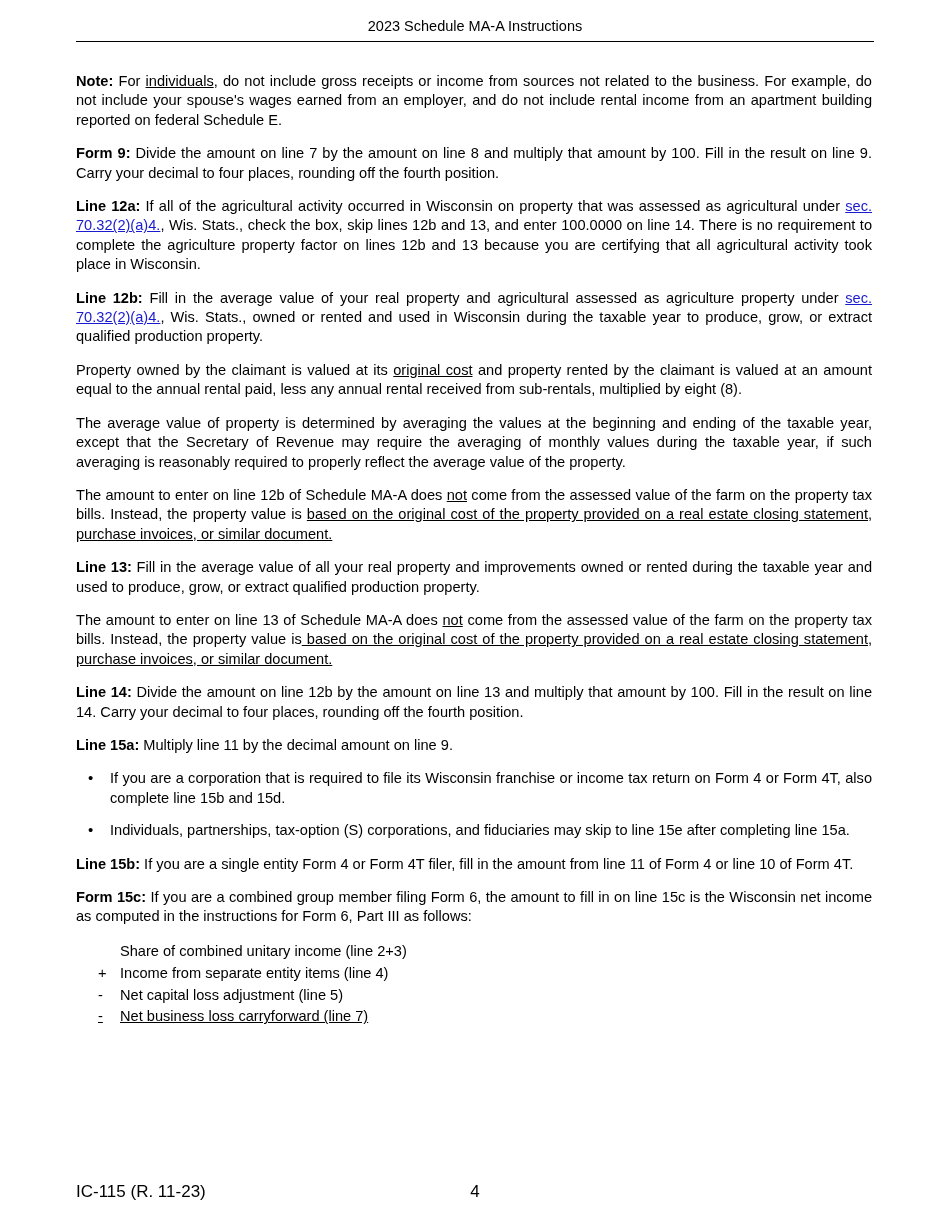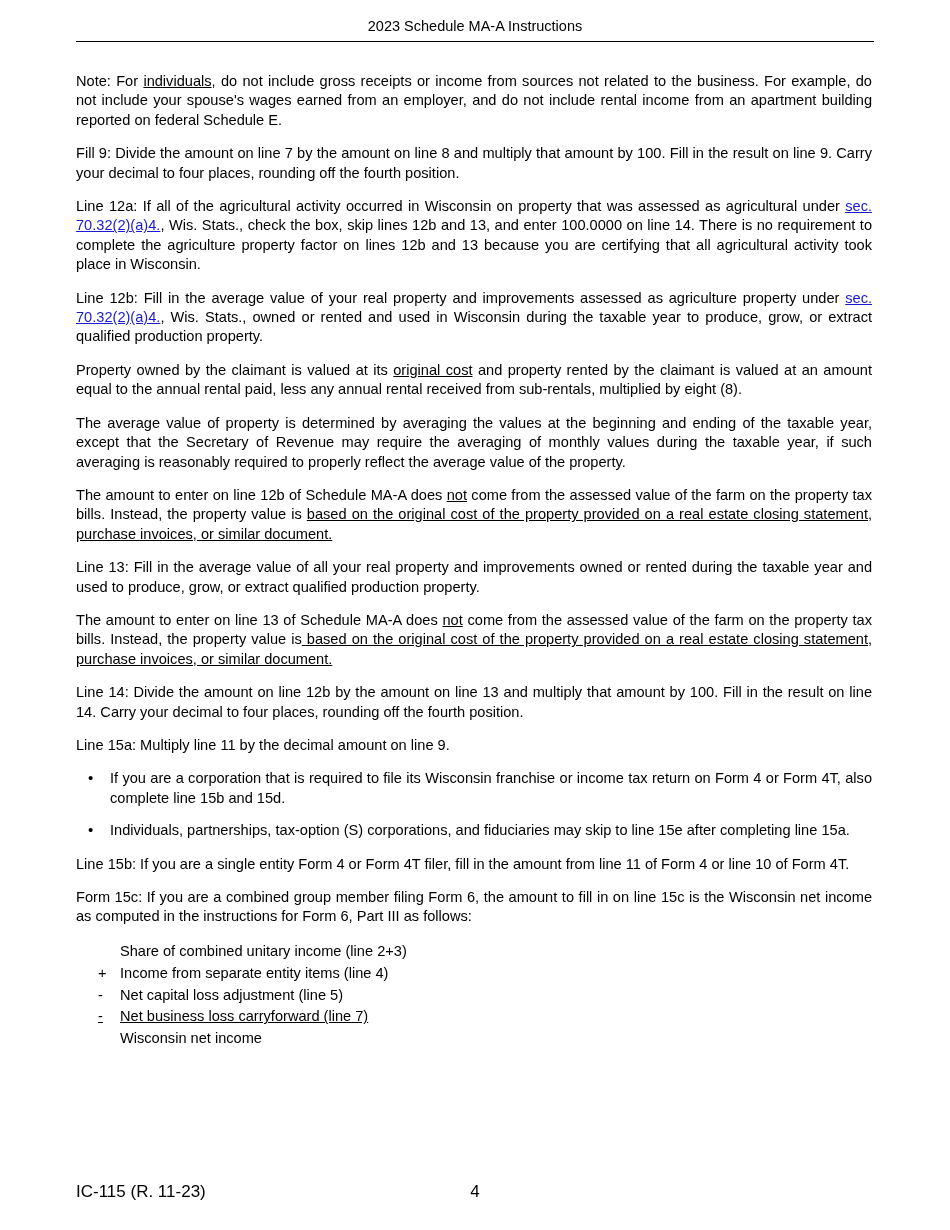--- a/index.html
+++ b/index.html
@@ -37,21 +37,21 @@
     left: 76px;
     width: 796px;
     font-size: 14.6px;
     line-height: 1.33;
   }
   p.para {
     margin: 0 0 14px 0;
     text-align: justify;
   }
   .bold {
-    font-weight: normal;
+    font-weight: bold;
   }
   .ul {
     text-decoration: underline;
   }
   .link {
     color: #1a1ad0;
     text-decoration: underline;
   }
   ul.bullets {
     margin: 0 0 14px 0;
@@ -118,25 +118,25 @@
 <div class="page">
 
   <div class="header">
     <span>2023 Schedule MA-A Instructions</span>
   </div>
 
   <div class="content">
 
     <p class="para"><span class="bold">Note:</span><span> For </span><span class="ul">individuals</span><span>, do not include gross receipts or income from sources not related to the business.  For example, do not include your spouse's wages earned from an employer, and do not include rental income from an apartment building reported on federal Schedule E.</span></p>
 
-    <p class="para"><span class="bold">Fill 9:</span><span> Divide the amount on line 7 by the amount on line 8 and multiply that amount by 100. Fill in the result on line 9. Carry your decimal to four places, rounding off the fourth position.</span></p>
+    <p class="para"><span class="bold">Form 9:</span><span> Divide the amount on line 7 by the amount on line 8 and multiply that amount by 100. Fill in the result on line 9. Carry your decimal to four places, rounding off the fourth position.</span></p>
 
     <p class="para"><span class="bold">Line 12a:</span><span> If all of the agricultural activity occurred in Wisconsin on property that was assessed as agricultural under </span><span class="link">sec. 70.32(2)(a)4.</span><span>, Wis. Stats., check the box, skip lines 12b and 13, and enter 100.0000 on line 14.  There is no requirement to complete the agriculture property factor on lines 12b and 13 because you are certifying that all agricultural activity took place in Wisconsin.</span></p>
 
-    <p class="para"><span class="bold">Line 12b:</span><span> Fill in the average value of your real property and improvements assessed as agriculture property under </span><span class="link">sec. 70.32(2)(a)4.</span><span>, Wis. Stats., owned or rented and used in Wisconsin during the taxable year to produce, grow, or extract qualified production property.</span></p>
+    <p class="para"><span class="bold">Line 12b:</span><span> Fill in the average value of your real property and agricultural assessed as agriculture property under </span><span class="link">sec. 70.32(2)(a)4.</span><span>, Wis. Stats., owned or rented and used in Wisconsin during the taxable year to produce, grow, or extract qualified production property.</span></p>
 
     <p class="para"><span>Property owned by the claimant is valued at its </span><span class="ul">original cost</span><span> and property rented by the claimant is valued at an amount equal to the annual rental paid, less any annual rental received from sub-rentals, multiplied by eight (8).</span></p>
 
     <p class="para">The average value of property is determined by averaging the values at the beginning and ending of the taxable year, except that the Secretary of Revenue may require the averaging of monthly values during the taxable year, if such averaging is reasonably required to properly reflect the average value of the property.</p>
 
     <p class="para"><span>The amount to enter on line 12b of Schedule MA-A does </span><span class="ul">not</span><span> come from the assessed value of the farm on the property tax bills. Instead, the property value is </span><span class="ul">based on the original cost of the property provided on a real estate closing statement, purchase invoices, or similar document.</span></p>
 
     <p class="para"><span class="bold">Line 13:</span><span> Fill in the average value of all your real property and improvements owned or rented during the taxable year and used to produce, grow, or extract qualified production property.</span></p>
 
     <p class="para"><span>The amount to enter on line 13 of Schedule MA-A does </span><span class="ul">not</span><span> come from the assessed value of the farm on the property tax bills. Instead, the property value is</span><span class="ul"> based on the original cost of the property provided on a real estate closing statement, purchase invoices, or similar document.</span></p>
@@ -164,24 +164,20 @@
         <span class="calc-text">Income from separate entity items (line 4)</span>
       </div>
       <div class="calc-row">
         <span class="calc-sign">-</span>
         <span class="calc-text">Net capital loss adjustment (line 5)</span>
       </div>
       <div class="calc-row underlined">
         <span class="calc-sign">-</span>
         <span class="calc-text">Net business loss carryforward (line 7)</span>
       </div>
-      <div class="calc-row">
-        <span class="calc-sign"></span>
-        <span class="calc-text">Wisconsin net income</span>
-      </div>
     </div>
 
   </div>
 
   <div class="footer">
     <span class="left">IC-115 (R. 11-23)</span>
     <div class="center">4</div>
   </div>
 
 </div>

